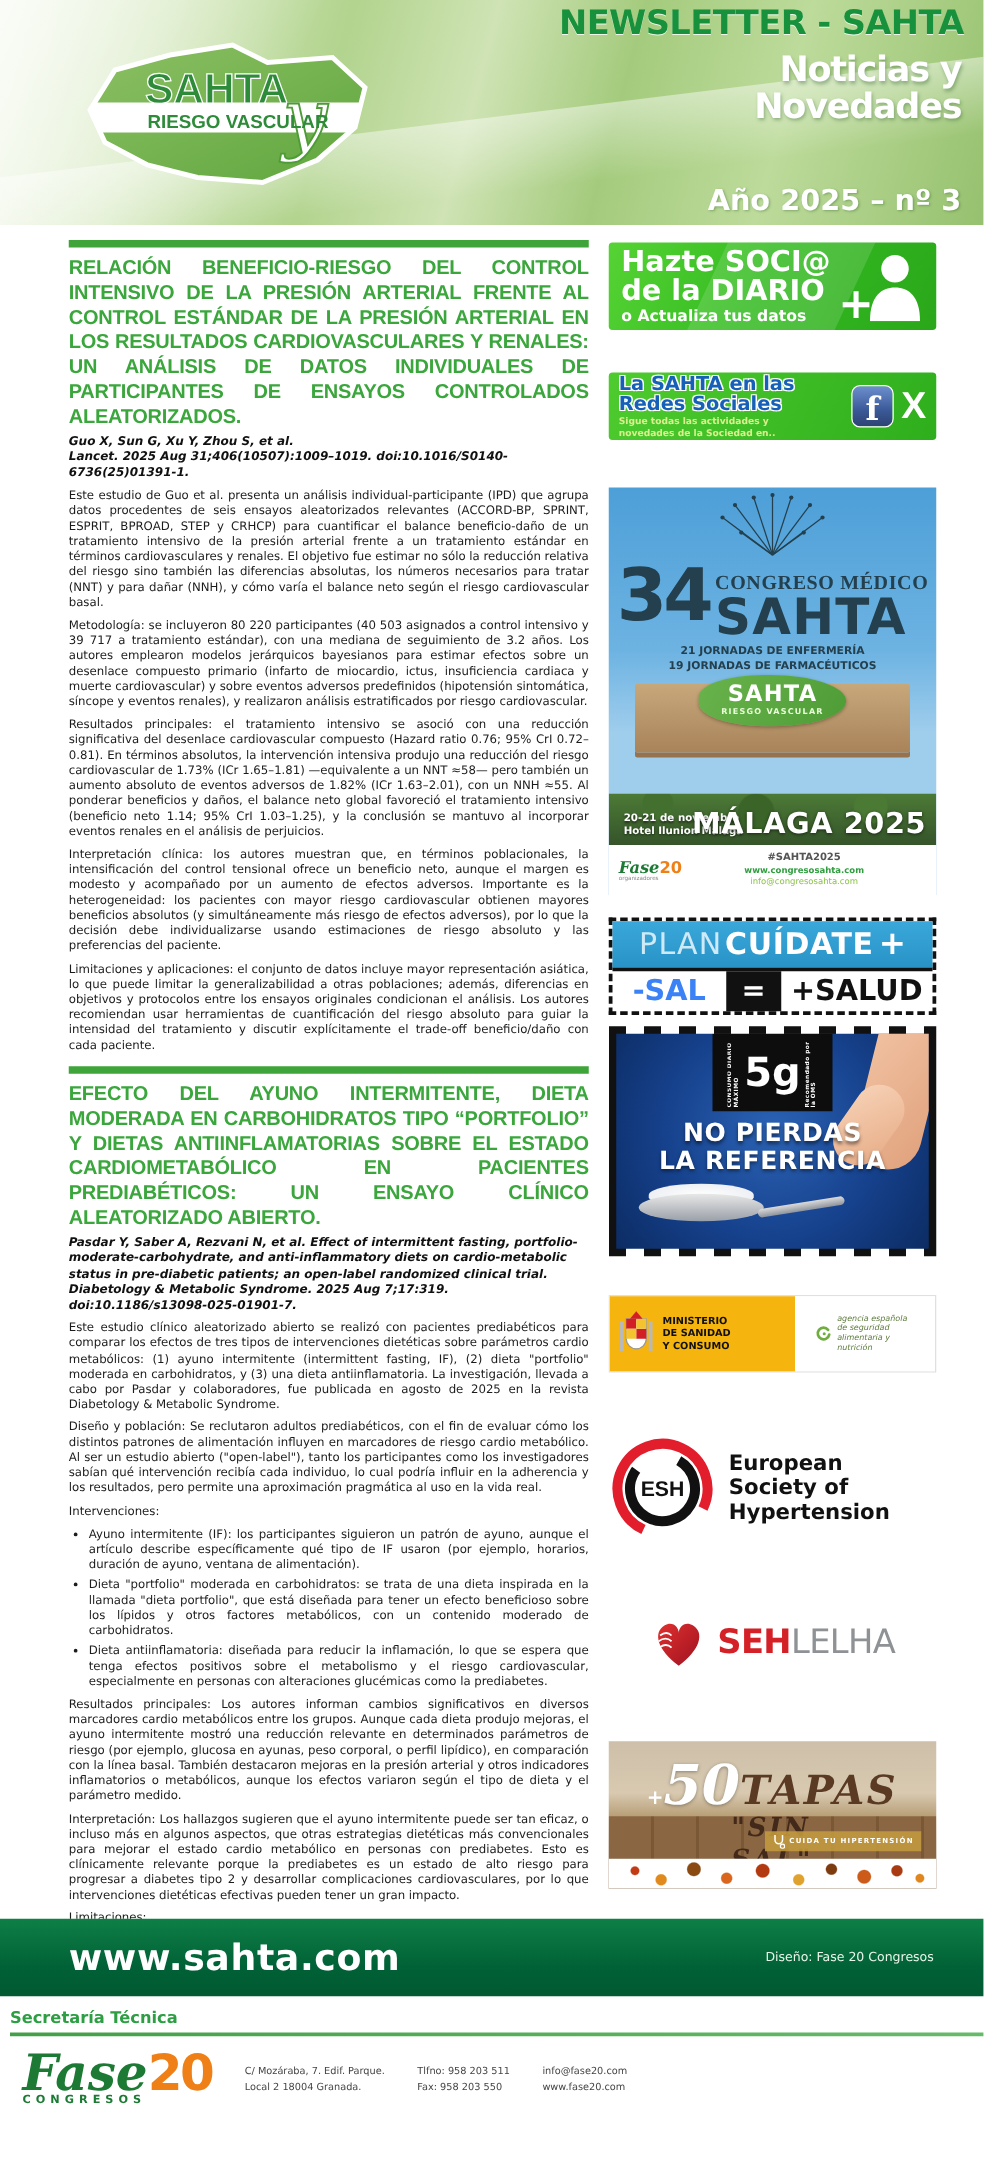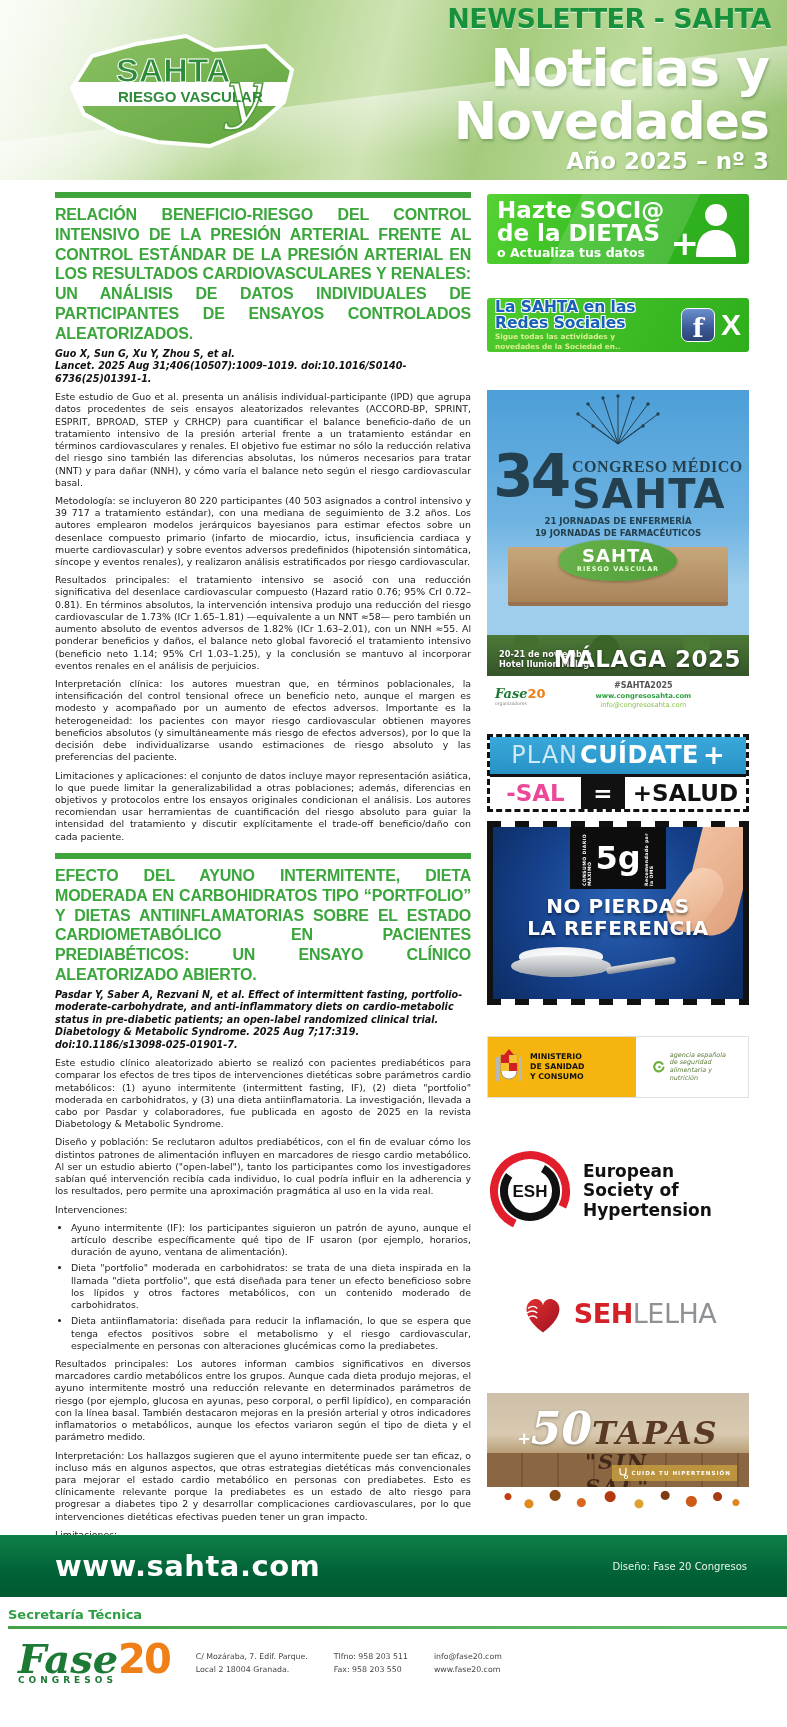--- a/index.html
+++ b/index.html
@@ -12,21 +12,21 @@
     background:
       linear-gradient(115deg, rgba(255,255,255,.75) 0%, rgba(255,255,255,0) 30%),
       linear-gradient(105deg,#eef5e3 0%,#d7e9c1 16%,#b2d48e 34%,#cfe3b4 48%,#a4cb7d 62%,#bddb9b 78%,#96c16e 100%);
   }
   .header:after { content:""; position:absolute; left:-10%; top:52%; width:120%; height:34%;
     background:linear-gradient(180deg, rgba(255,255,255,.45), rgba(255,255,255,0));
     transform:rotate(-7deg); }
   .nl-title { position:absolute; top:3px; right:16px; font-size:27px; font-weight:800;
     color:#17913b; letter-spacing:-.5px; text-shadow:0 1px 0 rgba(255,255,255,.8); z-index:3;}
   .main-title { position:absolute; top:42px; right:18px; text-align:right; color:#fff;
-    font-size:52px; font-weight:800; line-height:1.02; letter-spacing:-1px;
+    font-size:28px; font-weight:800; line-height:1.02; letter-spacing:-1px;
     text-shadow:1px 2px 3px rgba(30,80,30,.35); z-index:3;}
   .edition { position:absolute; bottom:6px; right:18px; color:#fff; font-size:23px;
     font-weight:800; text-shadow:1px 1px 2px rgba(30,80,30,.35); z-index:3;}
   .logo { position:absolute; left:58px; top:30px; width:260px; height:130px; z-index:2;}
 
   
   .main { display:flex; padding:12px 40px 0 55px; gap:16px; height:1355px; overflow:hidden; }
   .col-articles { width:416px; flex:none; }
   .col-side { width:262px; flex:none; }
 
@@ -104,21 +104,21 @@
   .p-web { font-size:6.8px; color:#2f9e3f; font-weight:700;}
   .p-mail { font-size:6.8px; color:#8bc34a;}
 
   .plancu { margin-top:18px; height:78px; border:3px dashed #111; background:#fff; display:flex; flex-direction:column;}
   .pc-top { flex:1.15; background:linear-gradient(#3aa8da,#2892c6); display:flex; align-items:center;
     justify-content:center; gap:2px; border-bottom:3px solid #111;}
   .pc-plan { color:#cfeaf7; font-size:24px; font-weight:400; letter-spacing:1px;}
   .pc-cuidate { color:#fff; font-size:24px; font-weight:900; letter-spacing:.5px;}
   .pc-plus { color:#fff; font-size:26px; font-weight:900; margin-left:2px;}
   .pc-bot { flex:1; display:flex; align-items:stretch; font-weight:900;}
-  .pc-sal { flex:1.2; display:flex; align-items:center; justify-content:center; font-size:23px; color:#ec4899;}
+  .pc-sal { flex:1.2; display:flex; align-items:center; justify-content:center; font-size:23px; color:#3b82f6;}
   .pc-eq { width:44px; background:#111; color:#fff; display:flex; align-items:center; justify-content:center; font-size:23px;}
   .pc-salud { flex:1.6; display:flex; align-items:center; justify-content:center; font-size:23px; color:#111;}
 
   .cg-wrap { margin-top:9px; padding:6px; background:repeating-linear-gradient(90deg,#111 0 14px,#fff 14px 28px);}
   .cg { position:relative; height:172px; background:radial-gradient(circle at 50% 45%,#2b63b5 0%,#16418c 55%,#0c2c63 100%); overflow:hidden;}
   .cg-label { position:absolute; top:0; left:50%; transform:translateX(-50%); width:96px; height:62px;
     background:#0d0d0d; display:flex; align-items:center; justify-content:center; }
   .cg-side { color:#fff; font-size:4.6px; font-weight:700; writing-mode:vertical-rl; transform:rotate(180deg); letter-spacing:.4px; max-height:56px; overflow:hidden;}
   .cg-5g { color:#fff; font-size:32px; font-weight:900; margin:0 3px;}
   .cg-txt { position:absolute; top:68px; width:100%; text-align:center; color:#fff; font-weight:900;
@@ -261,21 +261,21 @@
         </ul>
 
       </div>
     </div>
 
     <div class="col-side">
 
       <div class="sb-item hazte">
         <div class="hz-text">
           <div class="hz1">Hazte SOCI@</div>
-          <div class="hz2">de la DIETAS</div>
+          <div class="hz2">de la DIARIO</div>
           <div class="hz3">o Actualiza tus datos</div>
         </div>
         <div class="hz-ic">
           <span class="hz-plus">+</span>
           <svg width="46" height="56" viewBox="0 0 46 56">
             <circle cx="23" cy="14" r="11" fill="#fff"></circle>
             <path d="M3 56 C3 36 12 29 23 29 C34 29 43 36 43 56 Z" fill="#fff"></path>
           </svg>
         </div>
       </div>

